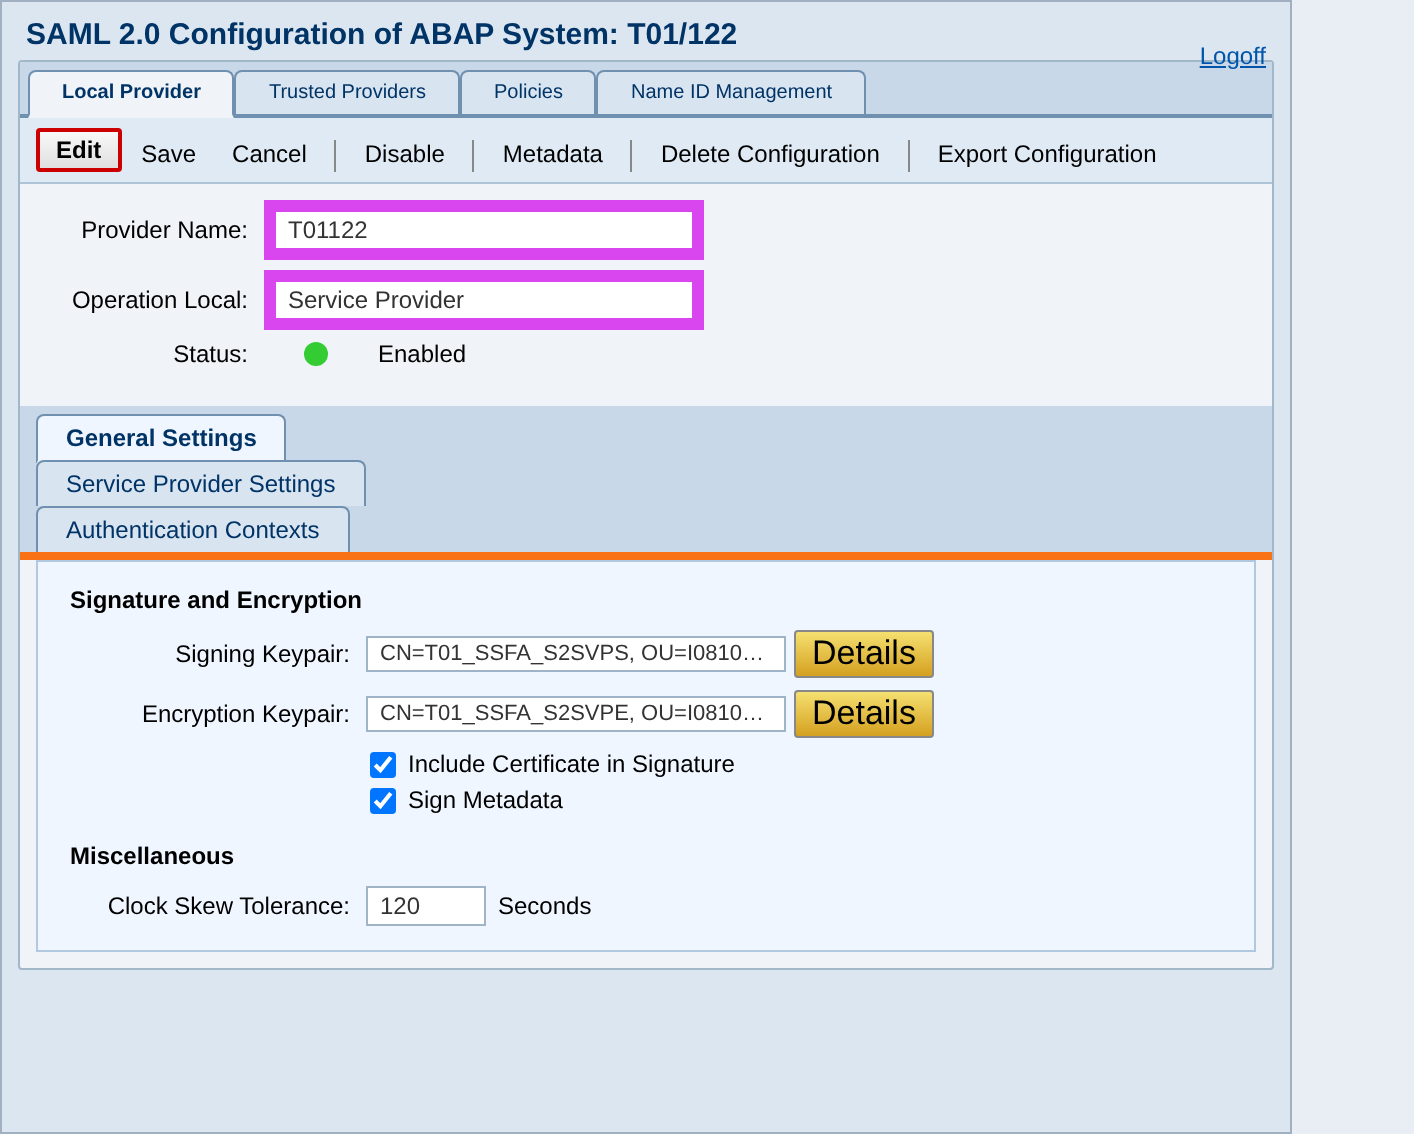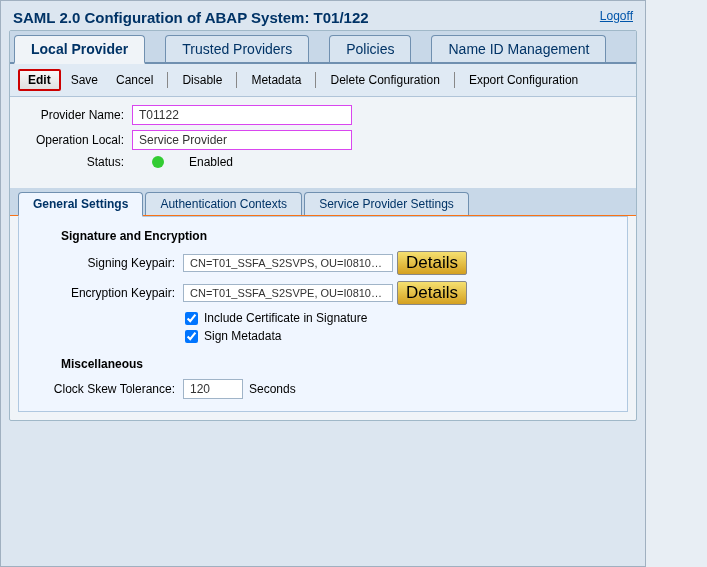--- a/index.html
+++ b/index.html
@@ -21,21 +21,21 @@
     }
     .page-title {
       font-size: 15px;
       font-weight: bold;
       color: #003366;
       margin-bottom: 4px;
       padding-left: 4px;
     }
     .logoff-link {
       position: absolute;
-      top: 8px;
+      top: 20px;
       right: 12px;
       color: #0055aa;
       text-decoration: underline;
       cursor: pointer;
       font-size: 12px;
     }
     .main-panel {
       background: #f0f4f8;
       border: 1px solid #a0b8c8;
       border-radius: 2px;
@@ -51,33 +51,33 @@
       border-bottom: 2px solid #7090b0;
     }
     .tab {
       padding: 5px 16px;
       border: 1px solid #7090b0;
       border-bottom: none;
       border-radius: 4px 4px 0 0;
       cursor: pointer;
       background: #d8e4f0;
       color: #003366;
-      font-size: 14px;
-      margin-right: 20px;
+      font-size: 10px;
+      margin-right: 0;
     }
     .tab.active {
       background: #f0f4f8;
       font-weight: bold;
       border-bottom: 2px solid #f0f4f8;
       margin-bottom: -2px;
     }
     
     .toolbar {
       display: flex;
-      align-items: center;
+      align-items: flex-end;
       padding: 5px 8px;
       background: #e0eaf4;
       border-bottom: 1px solid #b0c4d8;
       gap: 2px;
     }
     .toolbar-btn {
       padding: 2px 8px;
       border: 1px solid #888;
       background: linear-gradient(to bottom, #f8f8f8, #e0e0e0);
       cursor: pointer;
@@ -114,21 +114,21 @@
       margin-bottom: 5px;
     }
     .field-label {
       text-align: right;
       width: 110px;
       margin-right: 8px;
       color: #000;
       font-size: 12px;
     }
     .field-value {
-      border: 1px solid #d946ef;
+      border: 6px solid #d946ef;
       background: #fff;
       padding: 2px 6px;
       min-width: 220px;
       font-size: 12px;
       color: #333;
     }
     .status-row {
       display: flex;
       align-items: center;
       margin-bottom: 5px;
@@ -138,25 +138,25 @@
       width: 12px;
       height: 12px;
       background: #33cc33;
       border-radius: 50%;
       display: inline-block;
       margin-right: 5px;
     }
     
     .inner-tabs-row {
       display: flex;
-      flex-direction: row;
-      align-items: center;
+      flex-direction: column;
+      align-items: flex-start;
       background: #c8d8e8;
       padding: 4px 8px 0 8px;
-      border-bottom: 1px solid #f97316;
+      border-bottom: 4px solid #f97316;
       margin-top: 6px;
     }
     .inner-tab {
       padding: 4px 14px;
       border: 1px solid #7090b0;
       border-bottom: none;
       border-radius: 4px 4px 0 0;
       cursor: pointer;
       background: #d8e4f0;
       color: #003366;
@@ -174,21 +174,20 @@
       background: #f0f6ff;
       border: 1px solid #b0c8e0;
       margin: 0 8px 8px 8px;
       padding: 12px 16px;
     }
     .section-title {
       font-weight: bold;
       font-size: 12px;
       color: #000;
       margin-bottom: 8px;
-      margin-left: 26px;
     }
     .content-field-row {
       display: flex;
       align-items: center;
       margin-bottom: 6px;
     }
     .content-field-label {
       text-align: right;
       width: 140px;
       margin-right: 8px;
@@ -296,22 +295,22 @@
       </div>
       <div class="status-row">
         <span class="field-label">Status:</span>
         <span class="status-dot"></span>
         <span>Enabled</span>
       </div>
     </div>
 
     <div class="inner-tabs-row">
       <div class="inner-tab active">General Settings</div>
+      <div class="inner-tab">Service Provider Settings</div>
       <div class="inner-tab">Authentication Contexts</div>
-      <div class="inner-tab">Service Provider Settings</div>
     </div>
 
     <div class="content-panel">
 
       <div class="section-title">Signature and Encryption</div>
 
       <div class="content-field-row">
         <span class="content-field-label">Signing Keypair:</span>
         <span class="content-field-value">CN=T01_SSFA_S2SVPS, OU=I0810001247,</span>
         <button class="details-btn">Details</button>

